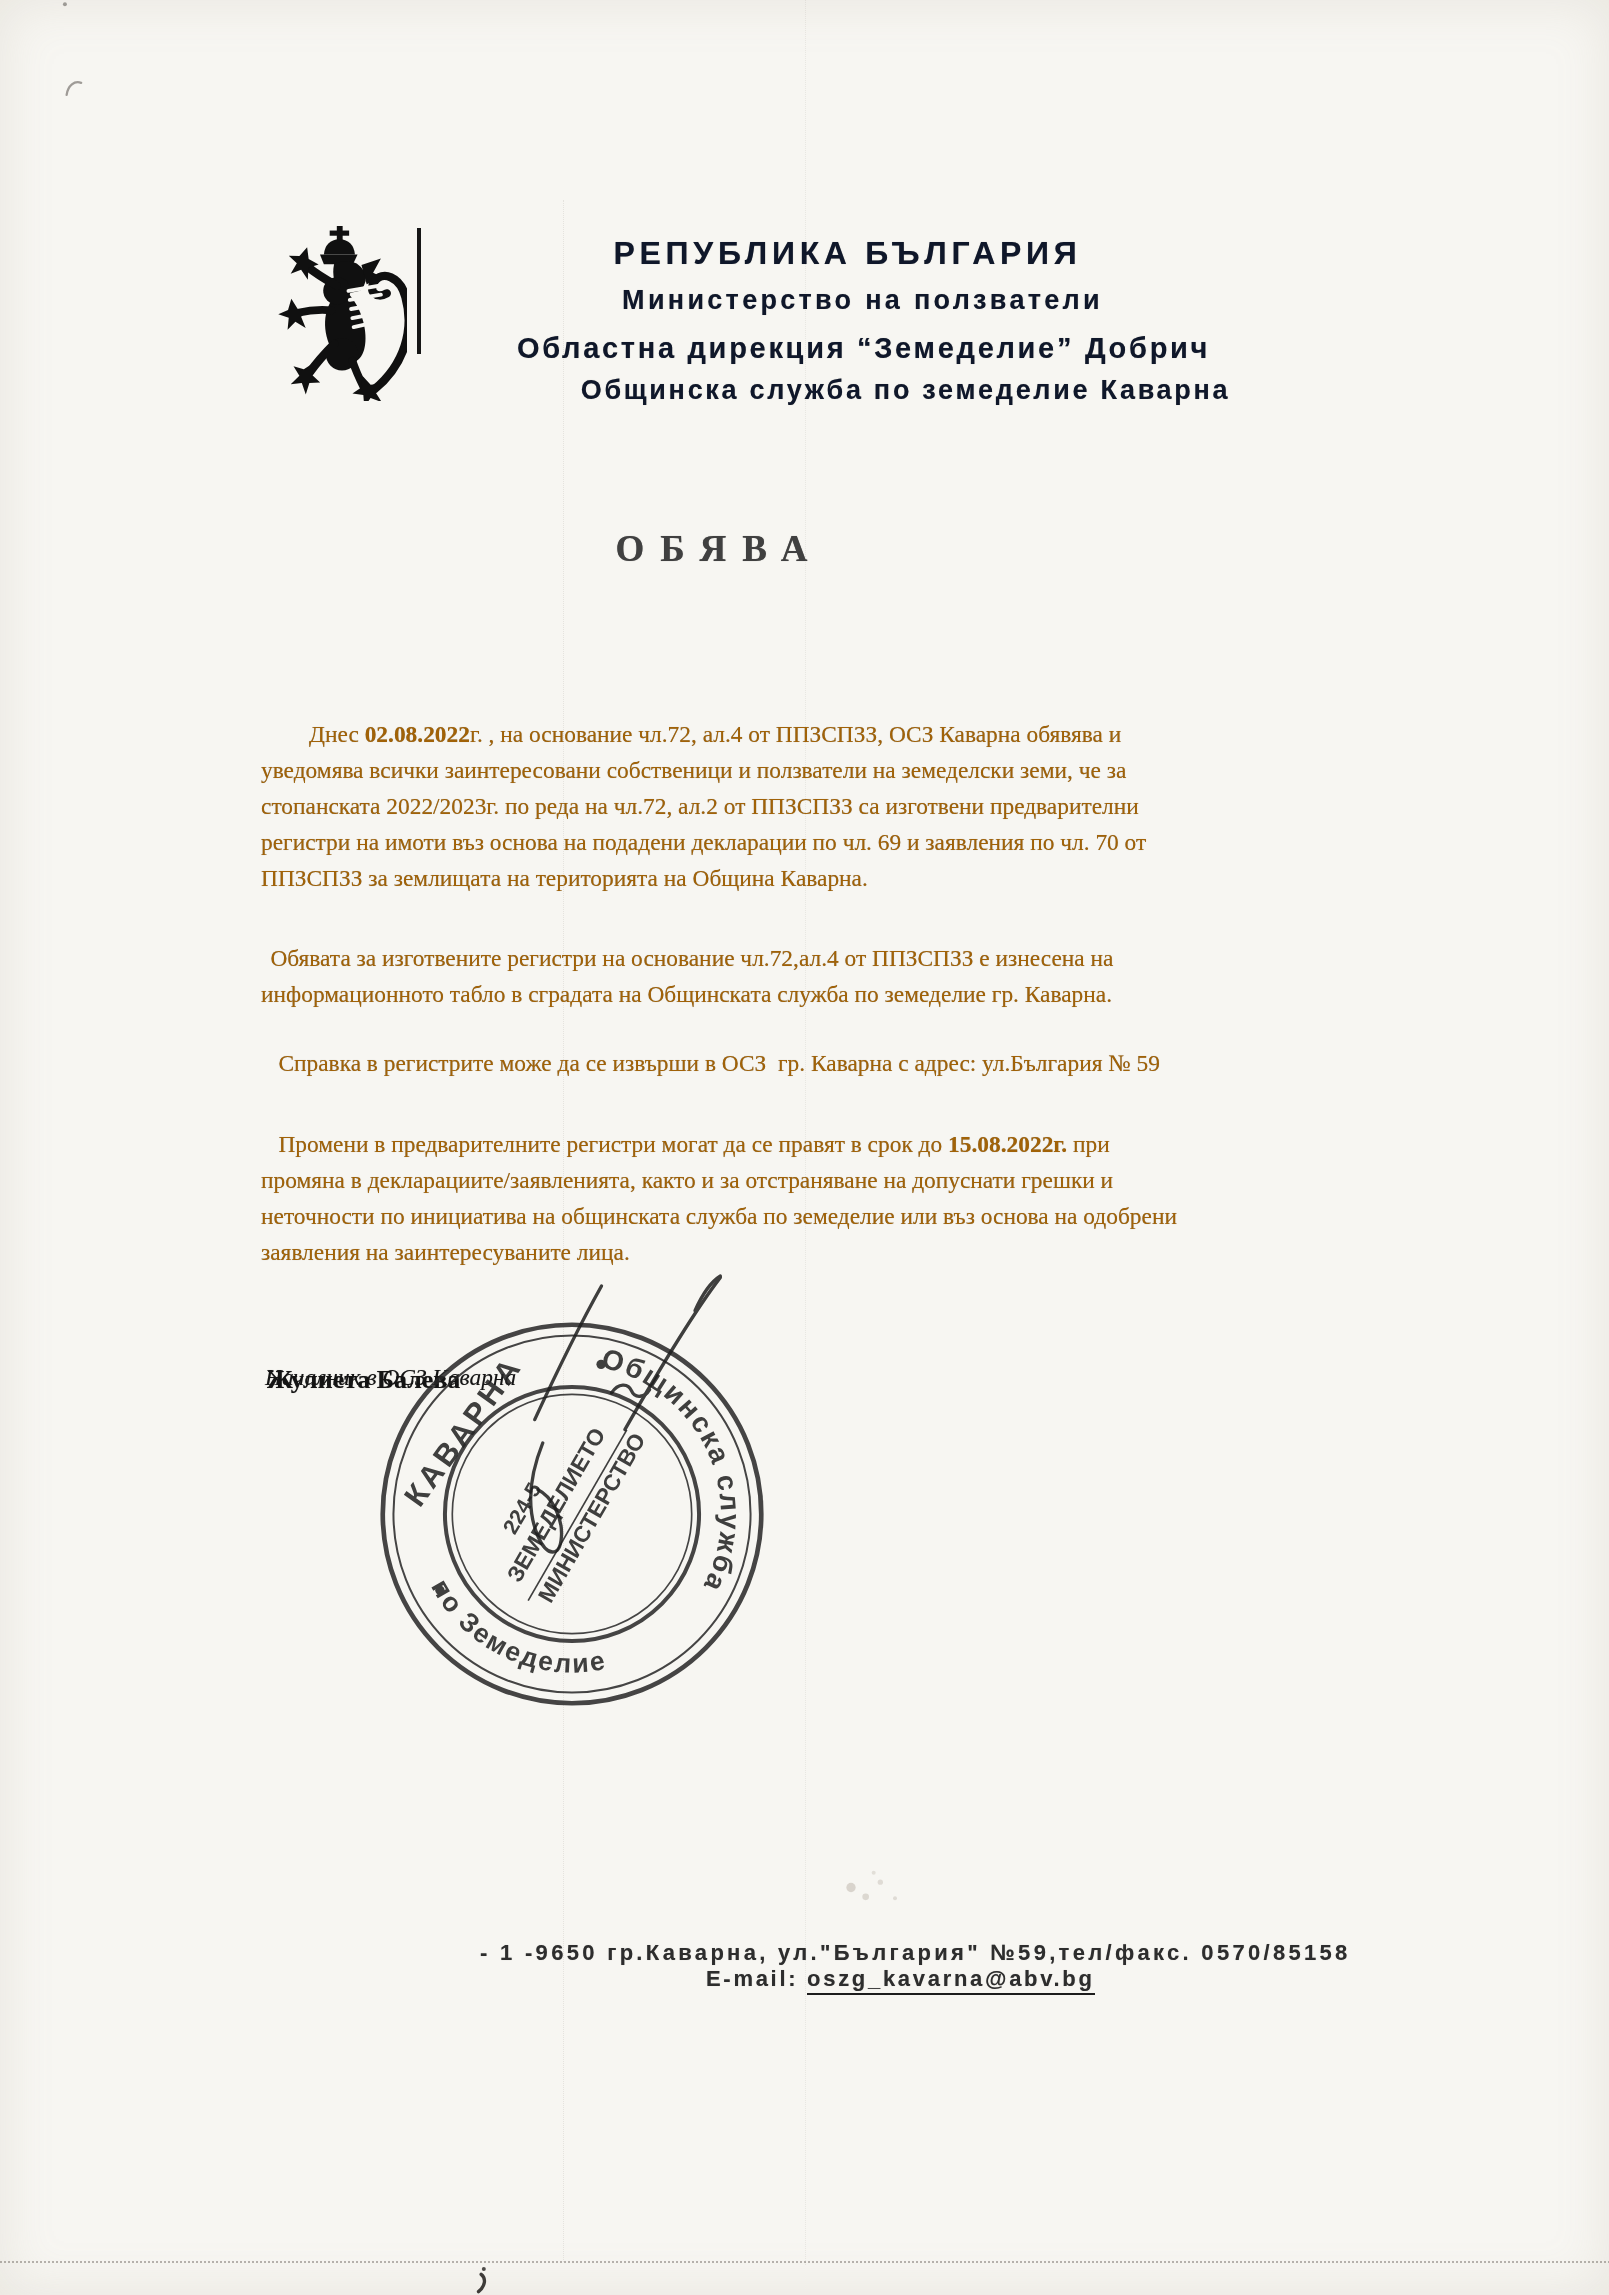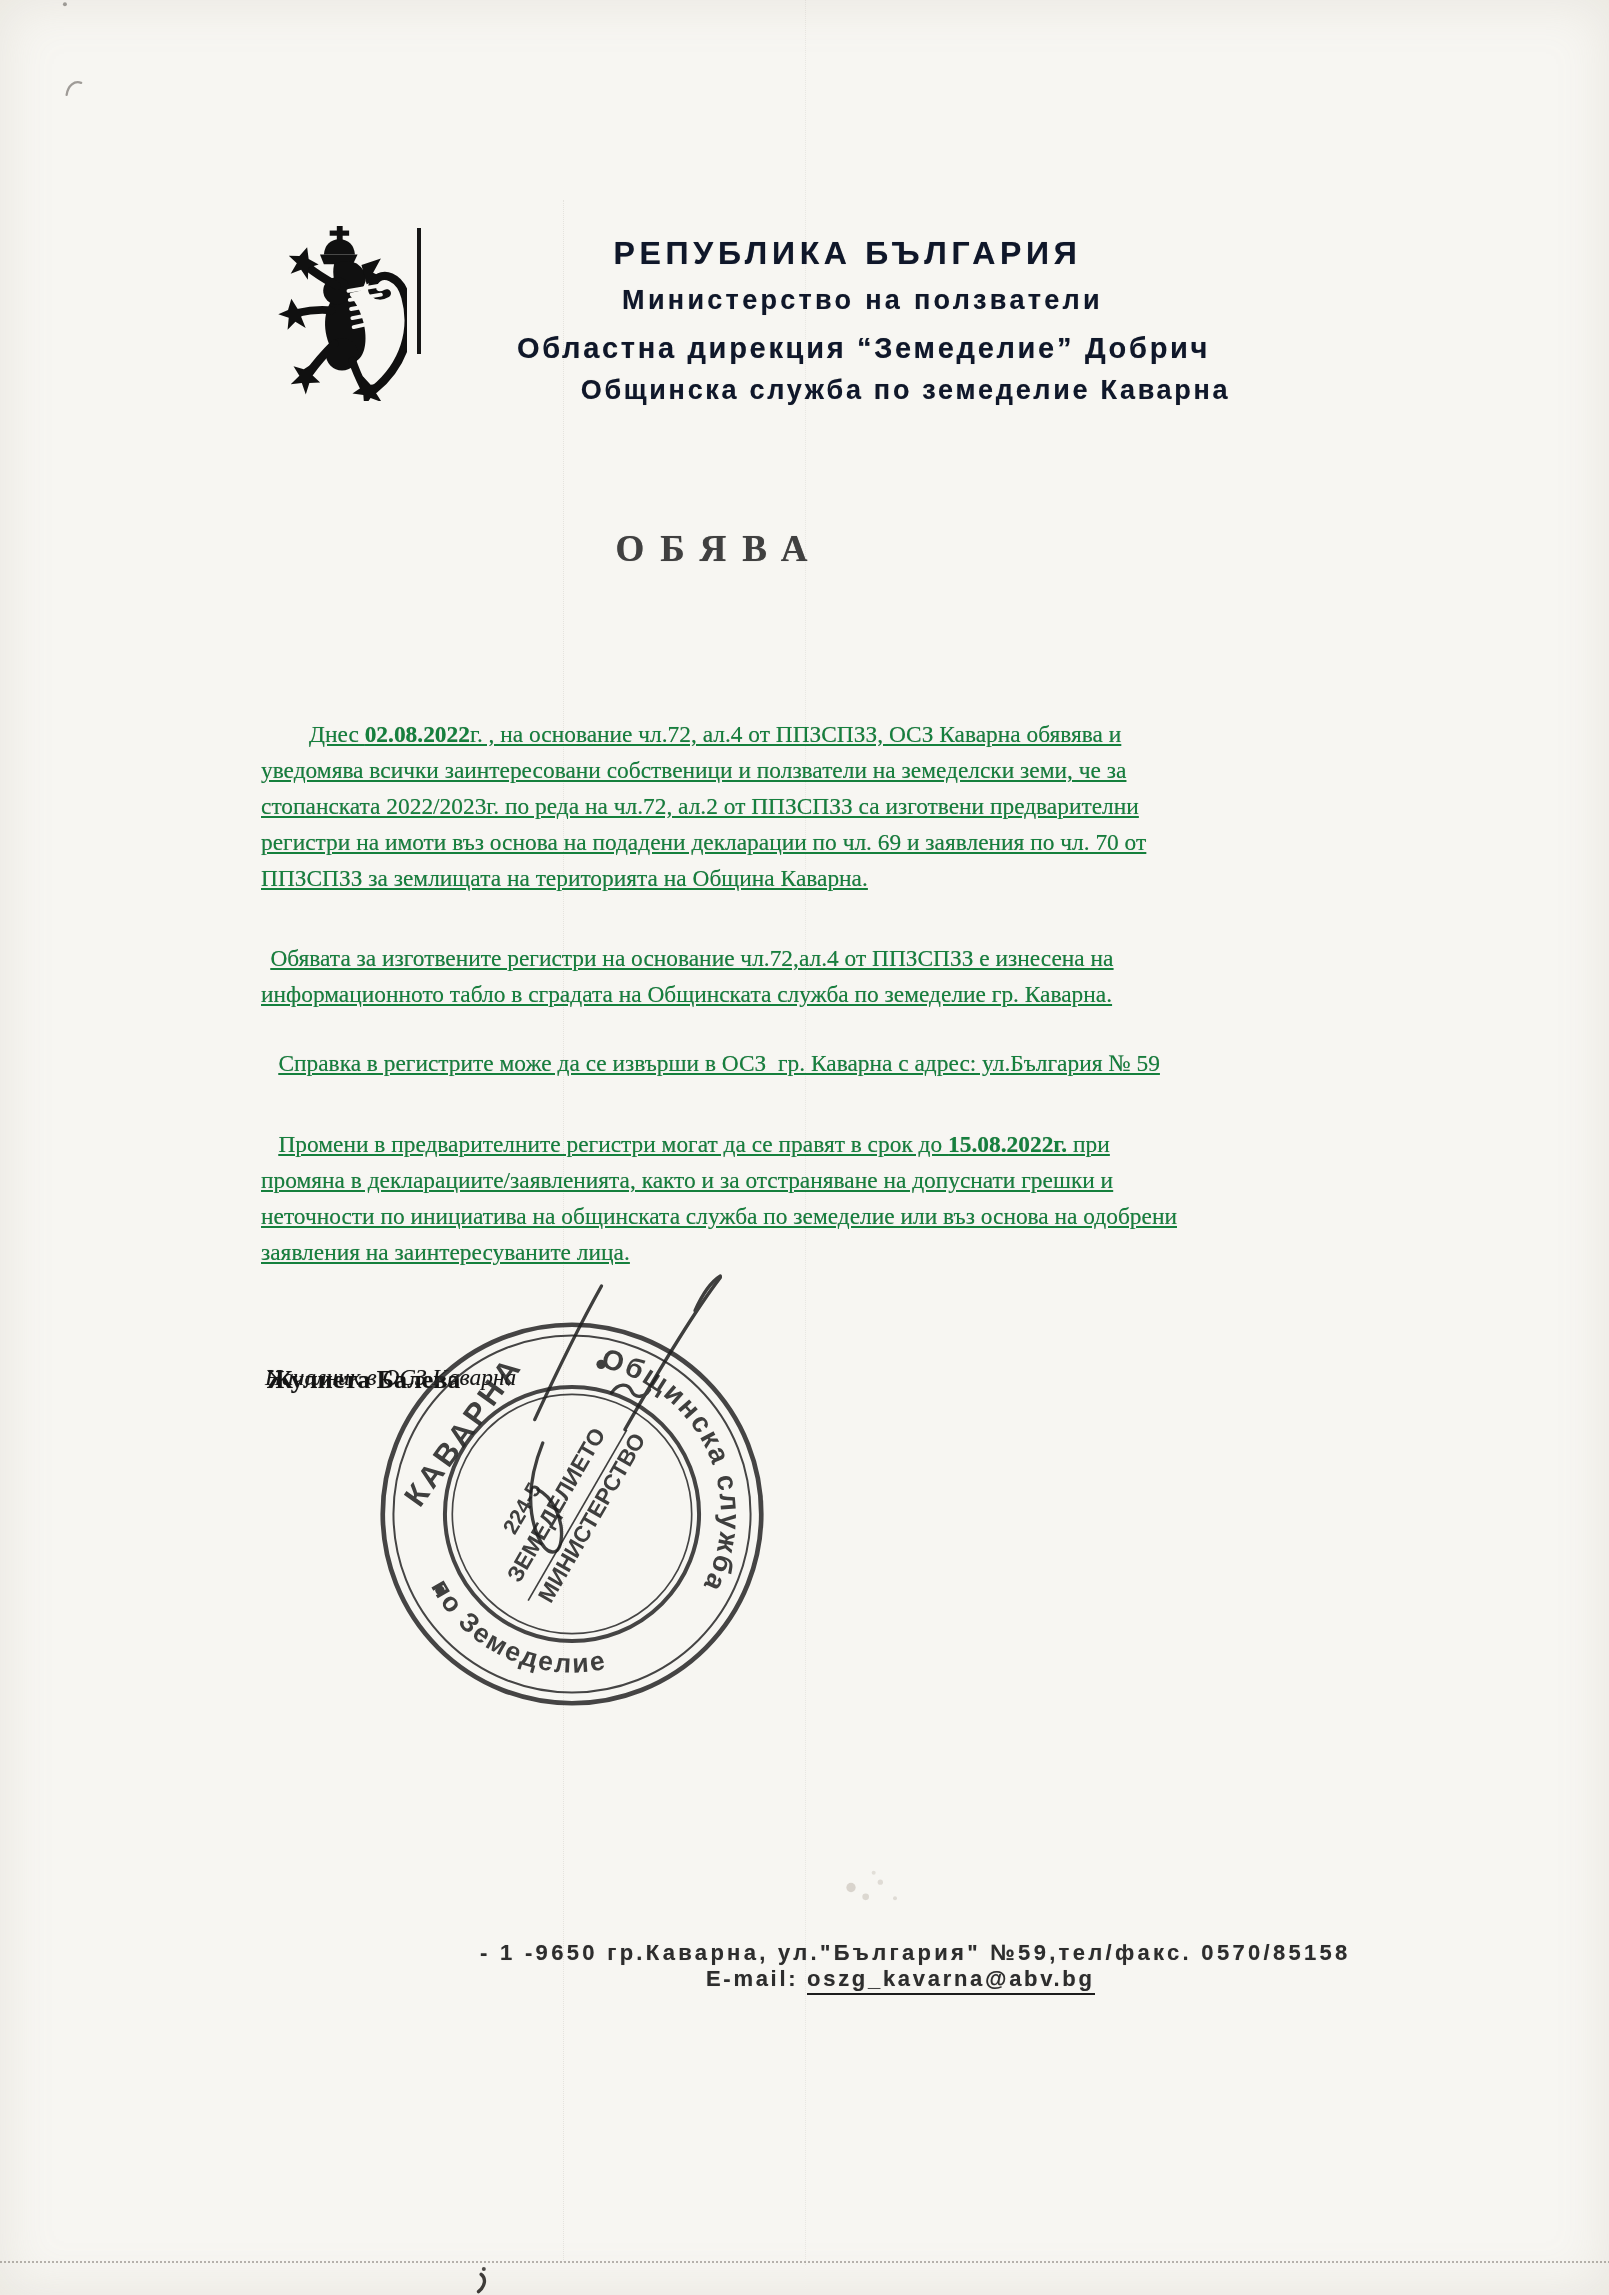--- a/index.html
+++ b/index.html
@@ -25,23 +25,22 @@
   .emblem { position:absolute; left:277px; top:226px; }
   
   .title {
     position:absolute; left:578px; top:527px; width:267px; text-align:center;
     font-size:37px; font-weight:bold; letter-spacing:16px; text-indent:16px;
     color:#404040; text-shadow:0 0 0.7px rgba(0,0,0,.55); white-space:pre;
   }
   
   .para {
     position:absolute; left:261px; width:1210px;
-    font-size:23.4px; line-height:36px; color:#15803d;
+    font-size:23.4px; line-height:36px; color:#a16207;
     text-shadow:0 0 0.7px rgba(10,10,10,.4);
-    text-decoration:underline;
   }
   .tline { white-space:pre; }
   .tline .b { font-weight:bold; }
   #p1 { top:716px; } #p1 .tline:first-child { text-indent:48px; }
   #p2 { top:940px; } #p2 .tline:first-child { text-indent:9.4px; }
   #p3 { top:1045px; } #p3 .tline:first-child { text-indent:17.4px; }
   #p4 { top:1126px; } #p4 .tline:first-child { text-indent:17.4px; }
   
   .sig-name {
     position:absolute; left:267px; top:1365px; font-size:26px; font-weight:bold;

